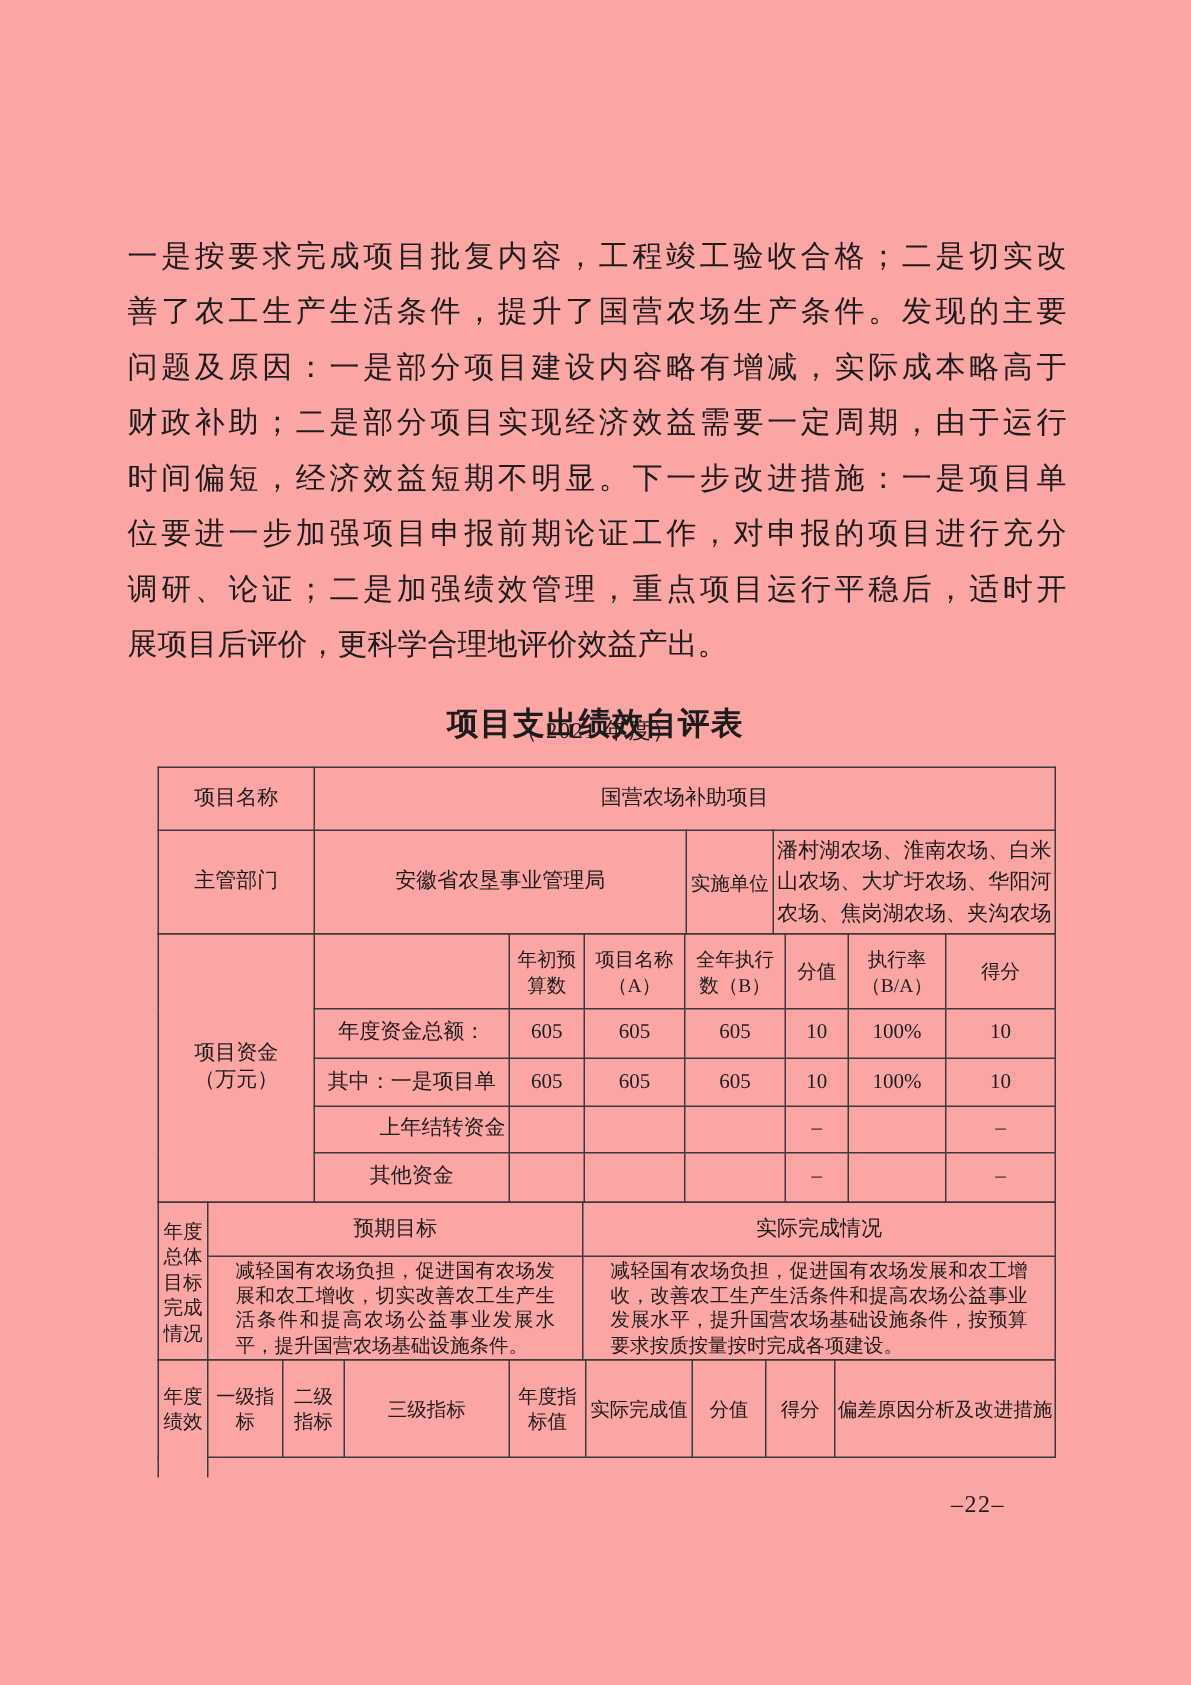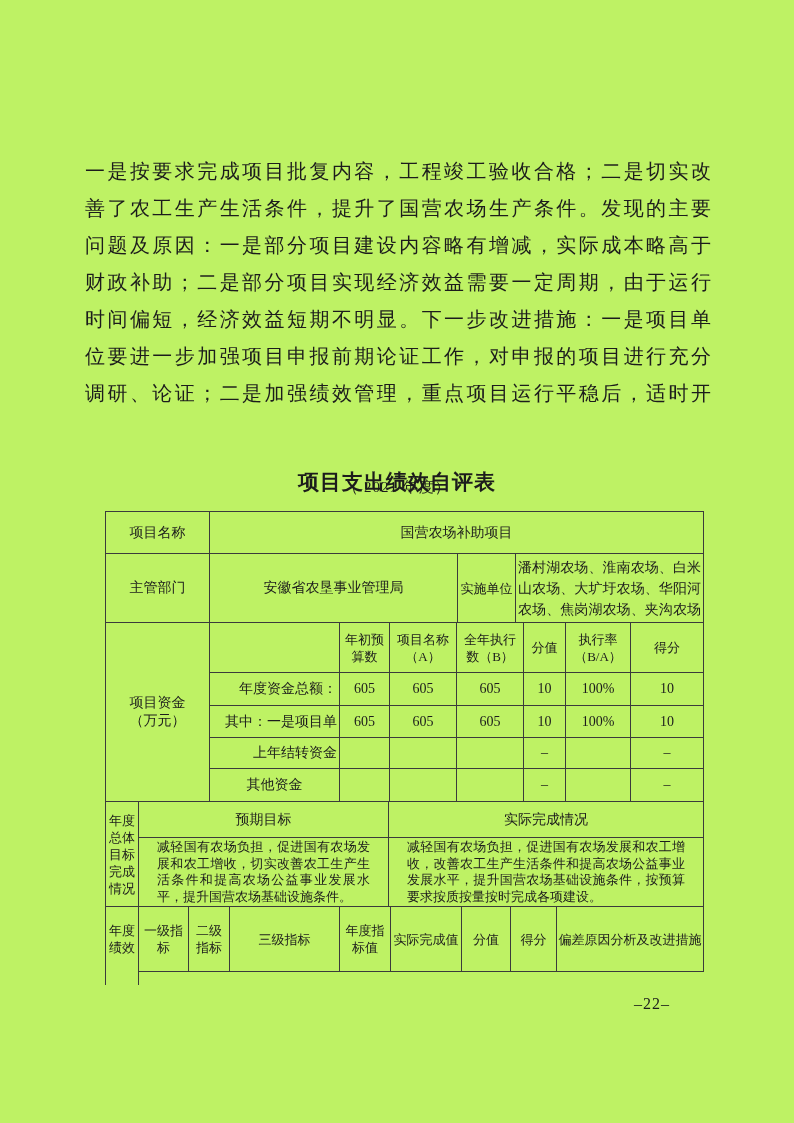--- a/index.html
+++ b/index.html
@@ -1,21 +1,21 @@
 <!DOCTYPE html>
 <html><head>
 <meta charset="utf-8">
 <style>
   * { margin:0; padding:0; box-sizing:border-box; }
   html,body { background:#e8e8e8; }
   .page {
     position:relative;
     width:794px; height:1123px;
     margin:0 auto;
-    background:#bef264;
+    background:#fca5a5;
     font-family:"Liberation Serif","DejaVu Serif",serif;
     color:#1c1c1c;
     overflow:hidden;
   }
   
   .para {
     position:absolute; left:85px; top:153px; width:626px;
     font-size:20px; line-height:37px;
   }
   .p-line { text-align:justify; text-align-last:justify; white-space:normal; }
@@ -39,21 +39,21 @@
   td {
     border:1px solid #3b3b3b;
     text-align:center; vertical-align:middle;
     font-size:14px; line-height:18px;
     padding:0 1px; overflow:hidden;
   }
   .h50 { height:50px; } .h42 { height:42px; } .h69 { height:69px; }
   .h33 { height:33px; } .h32 { height:32px; } .h31 { height:31px; }
   .h36 { height:36px; } .h68 { height:68px; } .h65 { height:65px;margin-left:40px; }
 
-  .cell-left  { text-align:right;  padding:0 2px; }
+  .cell-left  { text-align:center;  padding:0 2px; }
   .cell-right { text-align:right; padding:0 2px; }
   .farms {
     text-align:justify; text-align-last:justify;
     font-size:14px; line-height:21px; padding:1px 2px;
   }
   .subhead { font-size:13px; line-height:17px; }
   .side-label {
     font-size:13px; line-height:17px;
     word-break:break-all; padding:0 2px;
   }
@@ -77,20 +77,21 @@
 <div class="page">
 
   <div class="para">
     <div class="p-line">一是按要求完成项目批复内容，工程竣工验收合格；二是切实改</div>
     <div class="p-line">善了农工生产生活条件，提升了国营农场生产条件。发现的主要</div>
     <div class="p-line">问题及原因：一是部分项目建设内容略有增减，实际成本略高于</div>
     <div class="p-line">财政补助；二是部分项目实现经济效益需要一定周期，由于运行</div>
     <div class="p-line">时间偏短，经济效益短期不明显。下一步改进措施：一是项目单</div>
     <div class="p-line">位要进一步加强项目申报前期论证工作，对申报的项目进行充分</div>
     <div class="p-line">调研、论证；二是加强绩效管理，重点项目运行平稳后，适时开</div>
+    <div class="p-line last">展项目后评价，更科学合理地评价效益产出。</div>
   </div>
 
   <div class="tbl-title">项目支出绩效自评表</div>
   <div class="tbl-subtitle">（ 2021 年度）</div>
 
   <div class="tablewrap">
 
     <table>
       <colgroup>
           <col style="width:104px">

